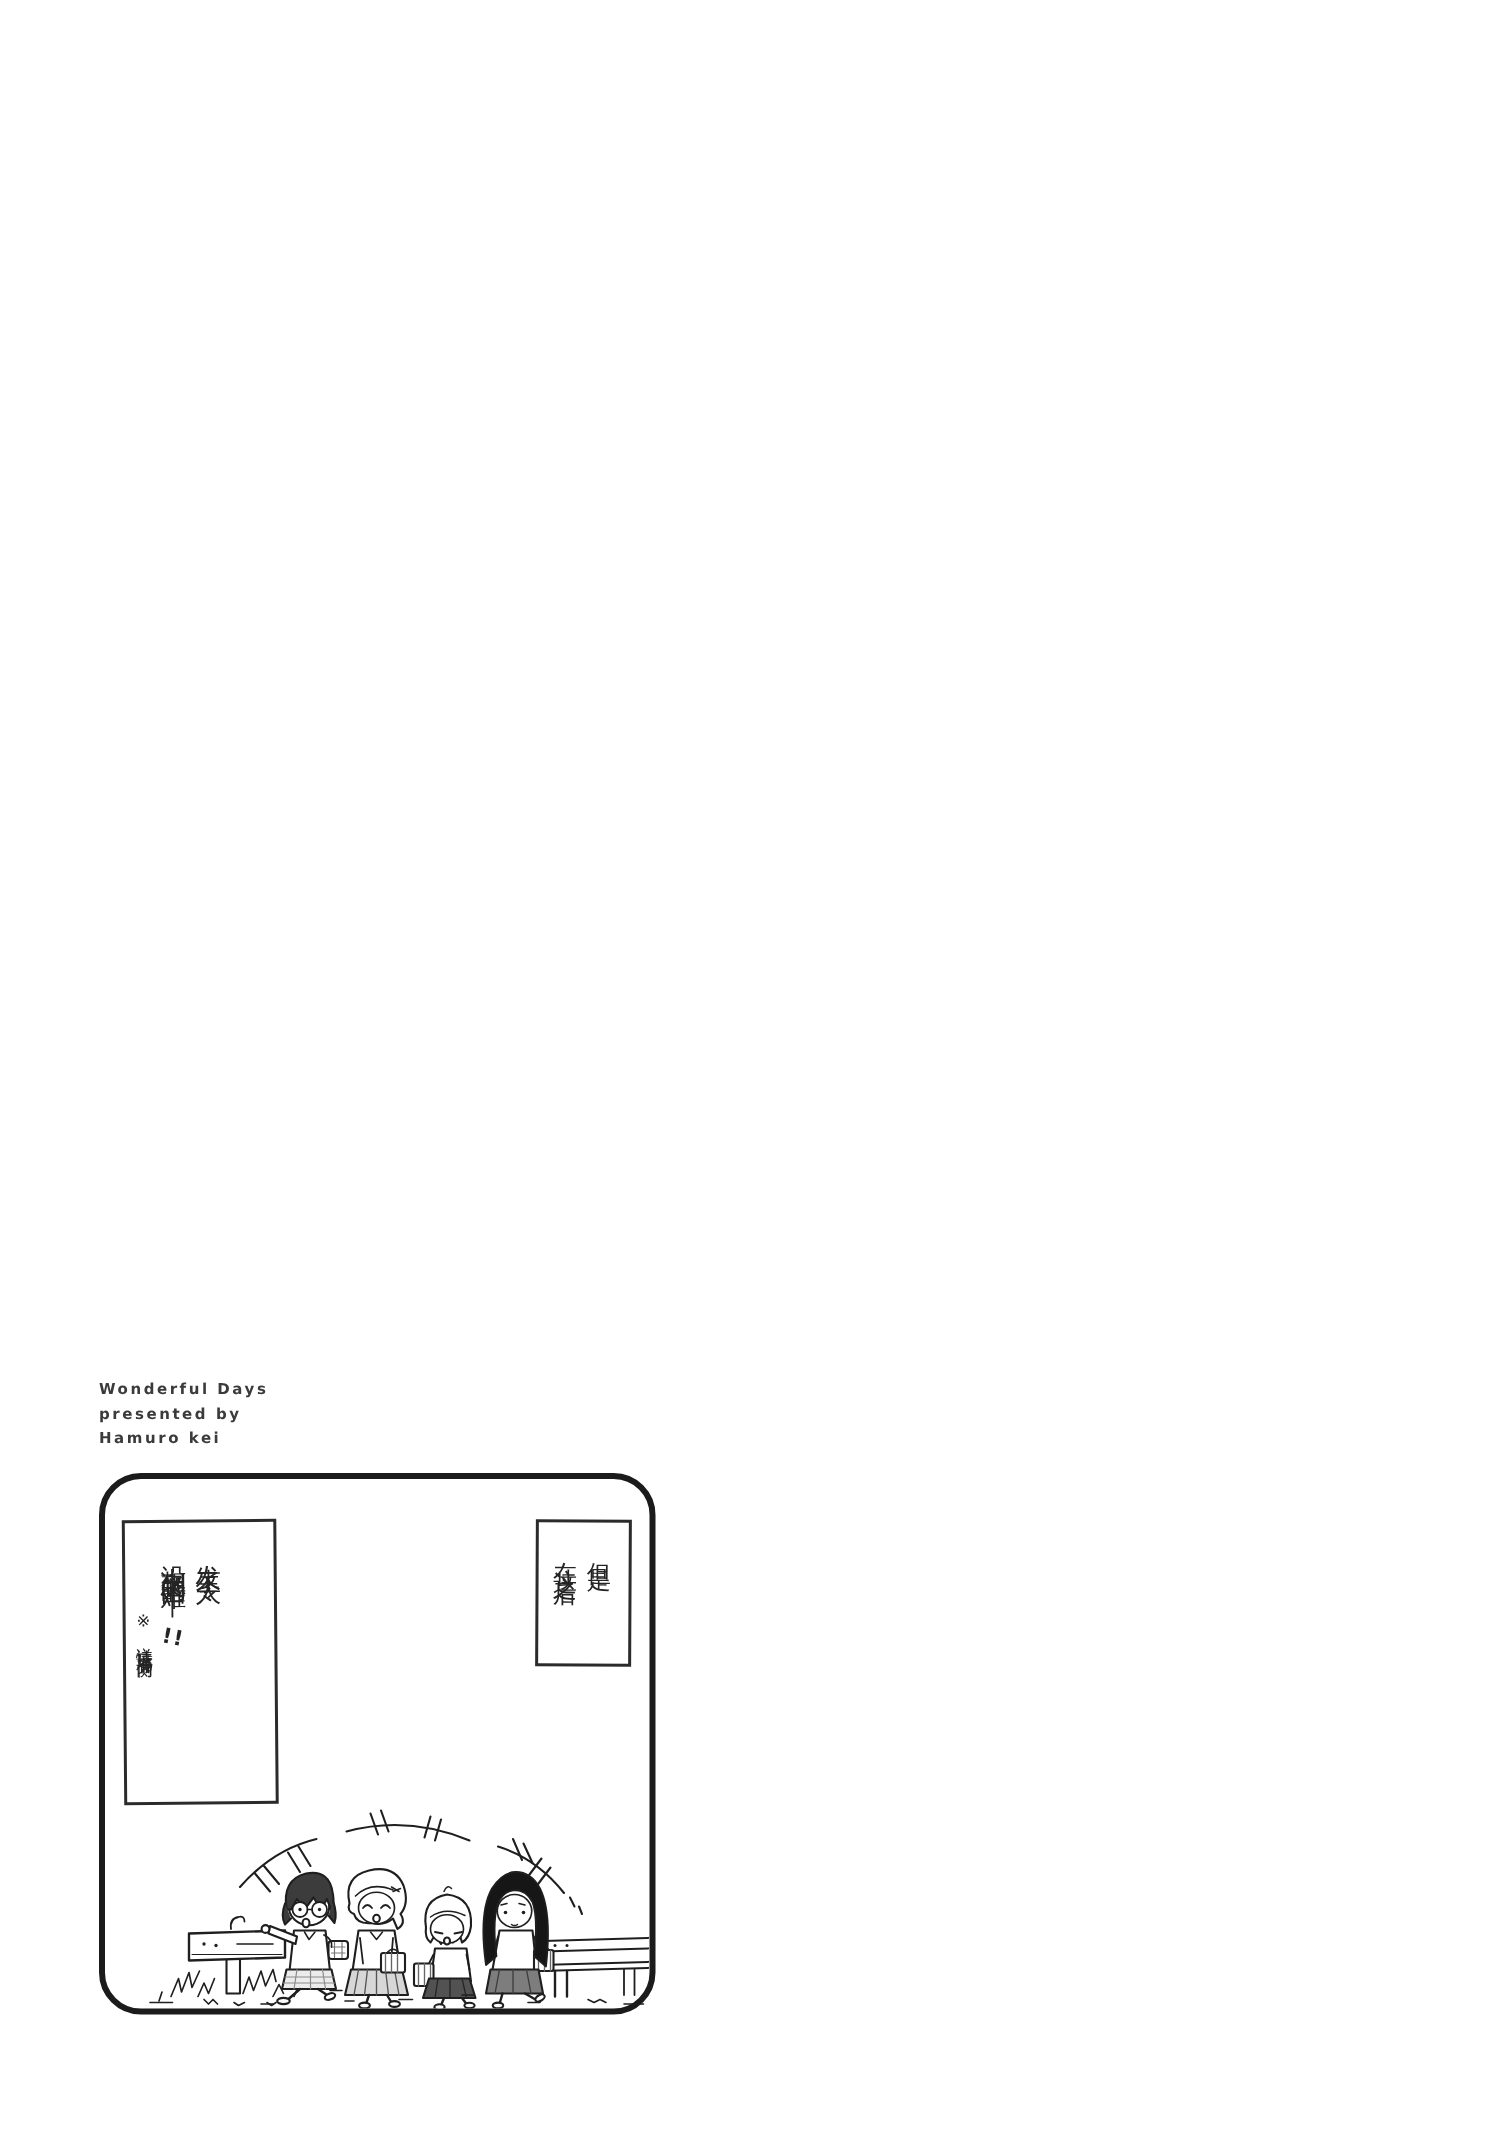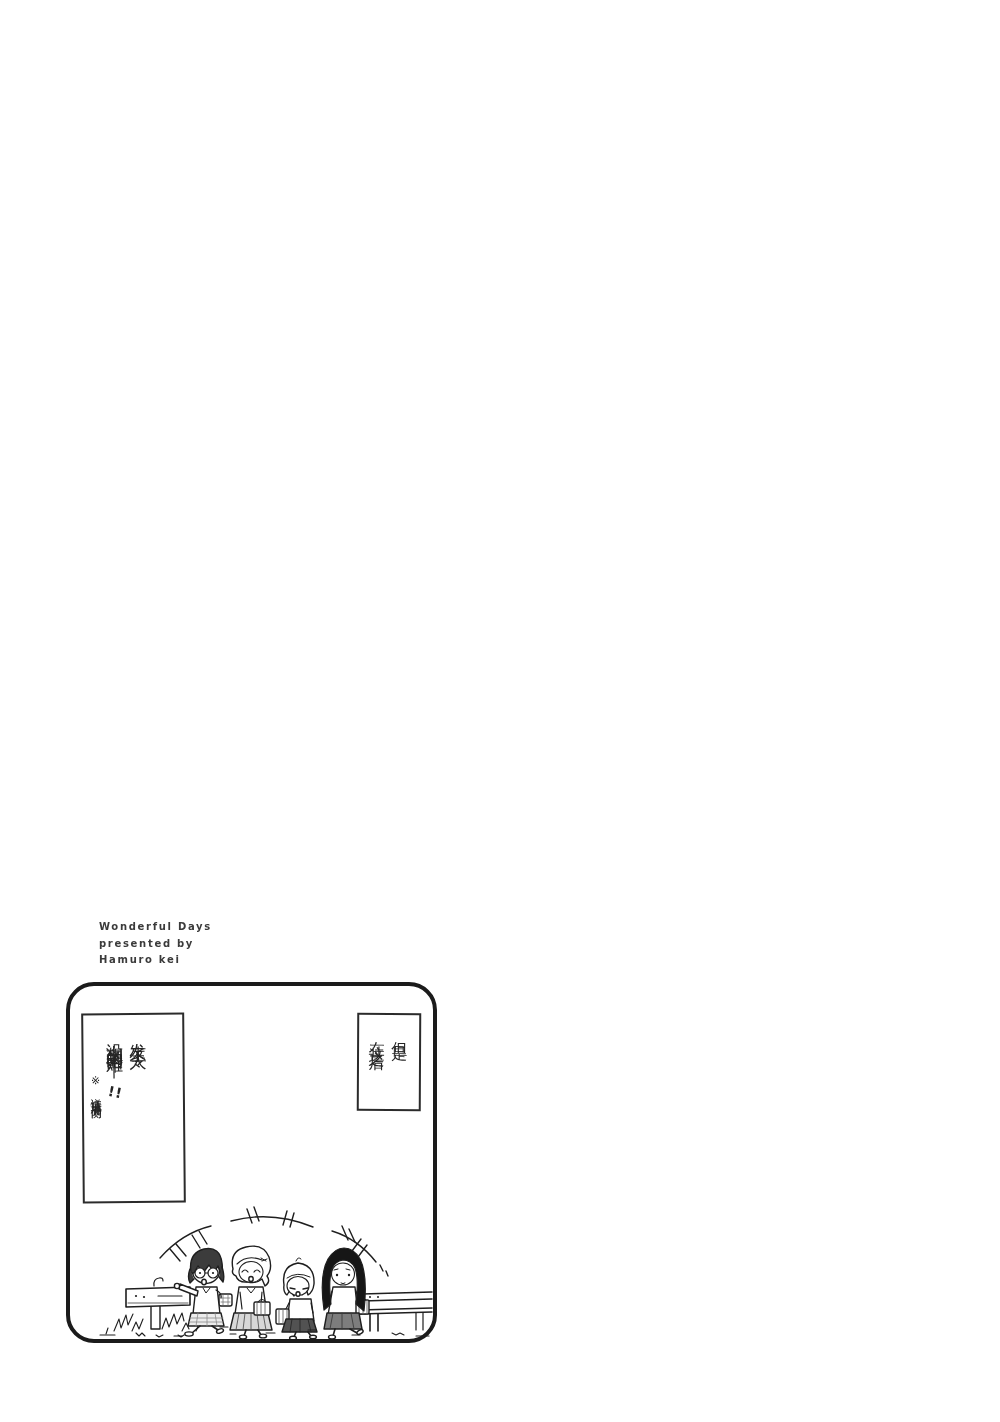--- a/index.html
+++ b/index.html
@@ -3,21 +3,21 @@
 <meta charset="utf-8">
 <style>
   html,body{margin:0;padding:0;}
   body{
     width:1000px;height:1422px;position:relative;background:#ffffff;
     font-family:"DejaVu Sans",sans-serif;overflow:hidden;
   }
   
   .credit{
     position:absolute;left:66px;top:919px;color:#3b3b3b;
-    font-size:10px;font-weight:700;letter-spacing:1.7px;line-height:16.5px;margin-left:33px;
+    font-size:10px;font-weight:700;letter-spacing:1.7px;line-height:16.5px;
   }
   .credit div{white-space:nowrap;}
   
   .panel{
     position:absolute;left:66px;top:982px;width:371px;height:361px;
     box-sizing:border-box;border:4px solid #1b1b1b;border-radius:28px;background:#fff;
   }
   .caption-box{
     position:absolute;box-sizing:border-box;border:2px solid #2b2b2b;background:#fff;
   }

